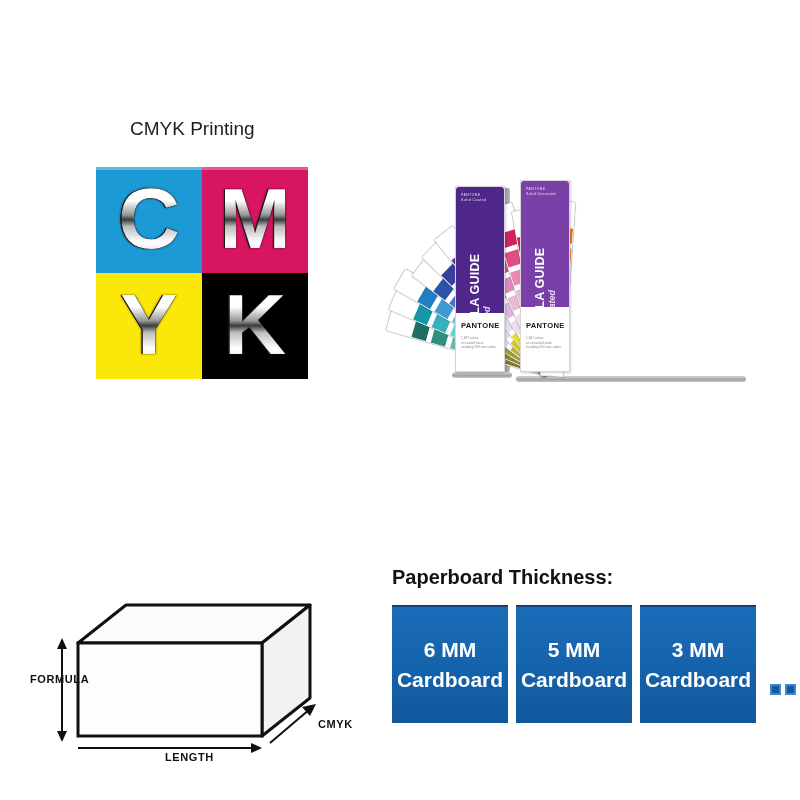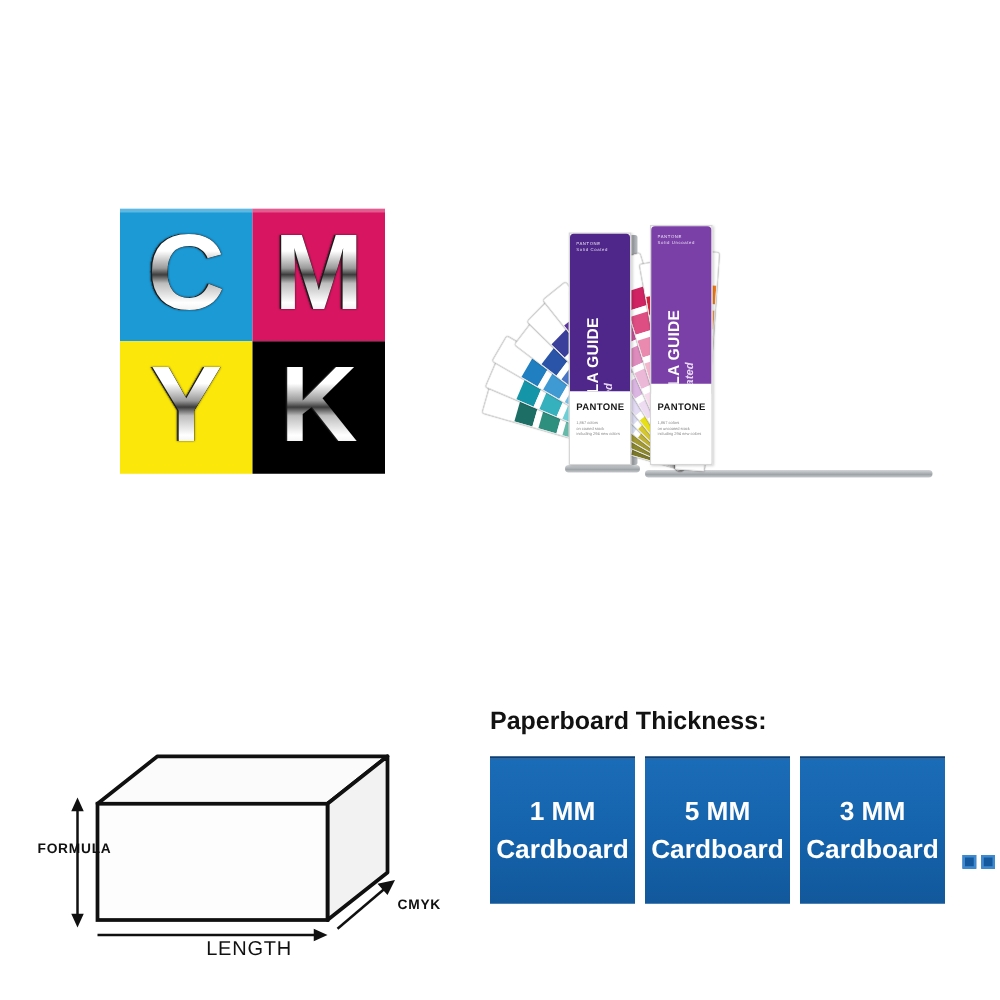--- a/index.html
+++ b/index.html
@@ -288,20 +288,21 @@
     border: 2px solid #3e8ad1;
     box-sizing: border-box;
   }
 </style>
 </head>
 <body>
 
 <div class="stage">
 
 
+  <div class="caption" id="cmyk-caption">CMYK Printing</div>
 
 
   <div id="cmyk-figure">
     <div class="cmyk-grid">
       <div class="cmyk-cell c">
         <span class="cmyk-letter">C</span>
       </div>
       <div class="cmyk-cell m">
         <span class="cmyk-letter">M</span>
       </div>
@@ -578,30 +579,30 @@
         <polygon points="232,170 221,165 221,175" stroke="none"></polygon>
       </g>
 
       <g stroke="#101010" stroke-width="2" fill="#101010">
         <line x1="240" y1="165" x2="280" y2="131"></line>
         <polygon points="286,126 272,129 280,138" stroke="none"></polygon>
       </g>
     </svg>
 
     <div style="position:absolute;left:0px;top:95px;font-size:11px;font-weight:bold;letter-spacing:0.6px;color:#101010;">FORMULA</div>
-    <div style="position:absolute;left:135px;top:173px;font-size:16px;font-weight:normal;letter-spacing:0.6px;color:#101010;">LENGTH</div>
+    <div style="position:absolute;left:135px;top:173px;font-size:11px;font-weight:bold;letter-spacing:0.6px;color:#101010;">LENGTH</div>
     <div style="position:absolute;left:288px;top:140px;font-size:11px;font-weight:bold;letter-spacing:0.6px;color:#101010;">CMYK</div>
   </div>
 
   <div id="thickness-block">
     <div id="thickness-title">Paperboard Thickness:</div>
 
     <div class="tiles">
       <div class="tile">
-        <span class="tile-mm">1 MM</span>
+        <span class="tile-mm">6 MM</span>
         <span class="tile-mat">Cardboard</span>
       </div>
       <div class="tile">
         <span class="tile-mm">5 MM</span>
         <span class="tile-mat">Cardboard</span>
       </div>
       <div class="tile">
         <span class="tile-mm">3 MM</span>
         <span class="tile-mat">Cardboard</span>
       </div>

